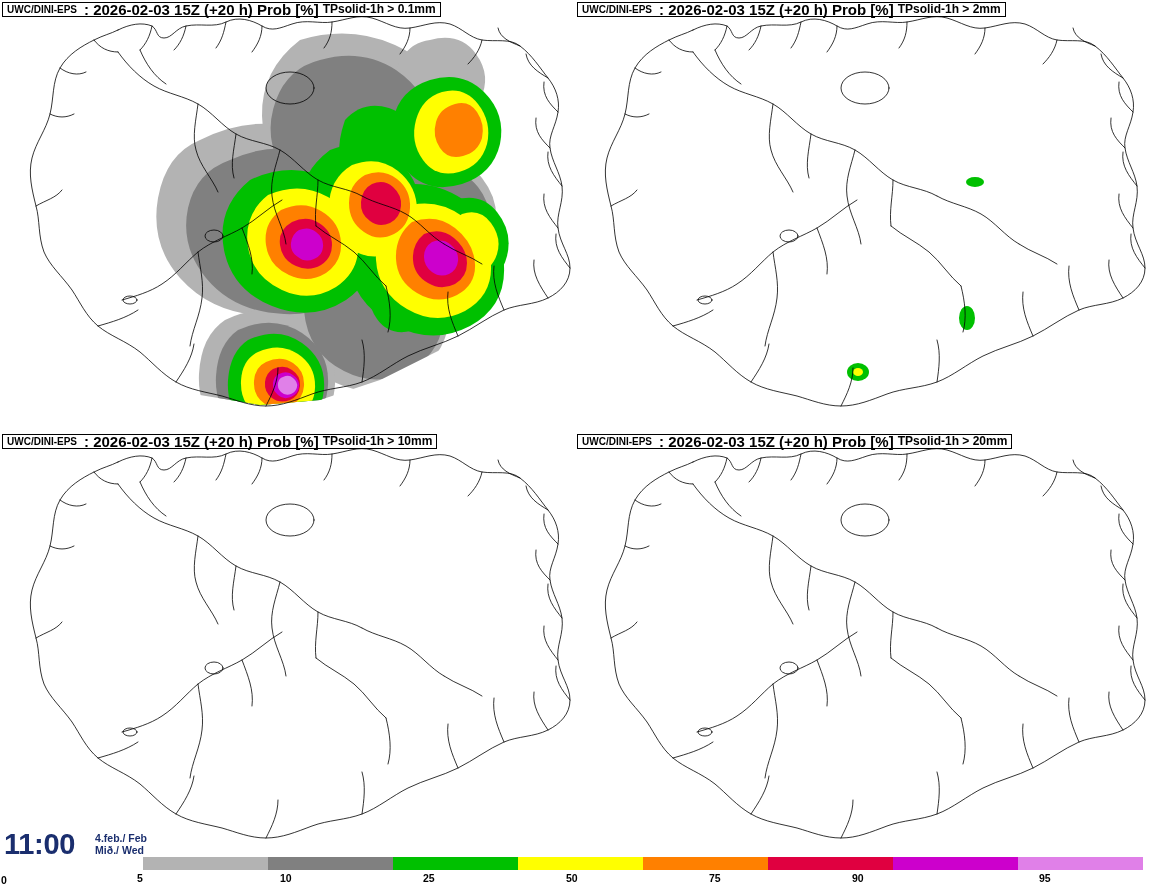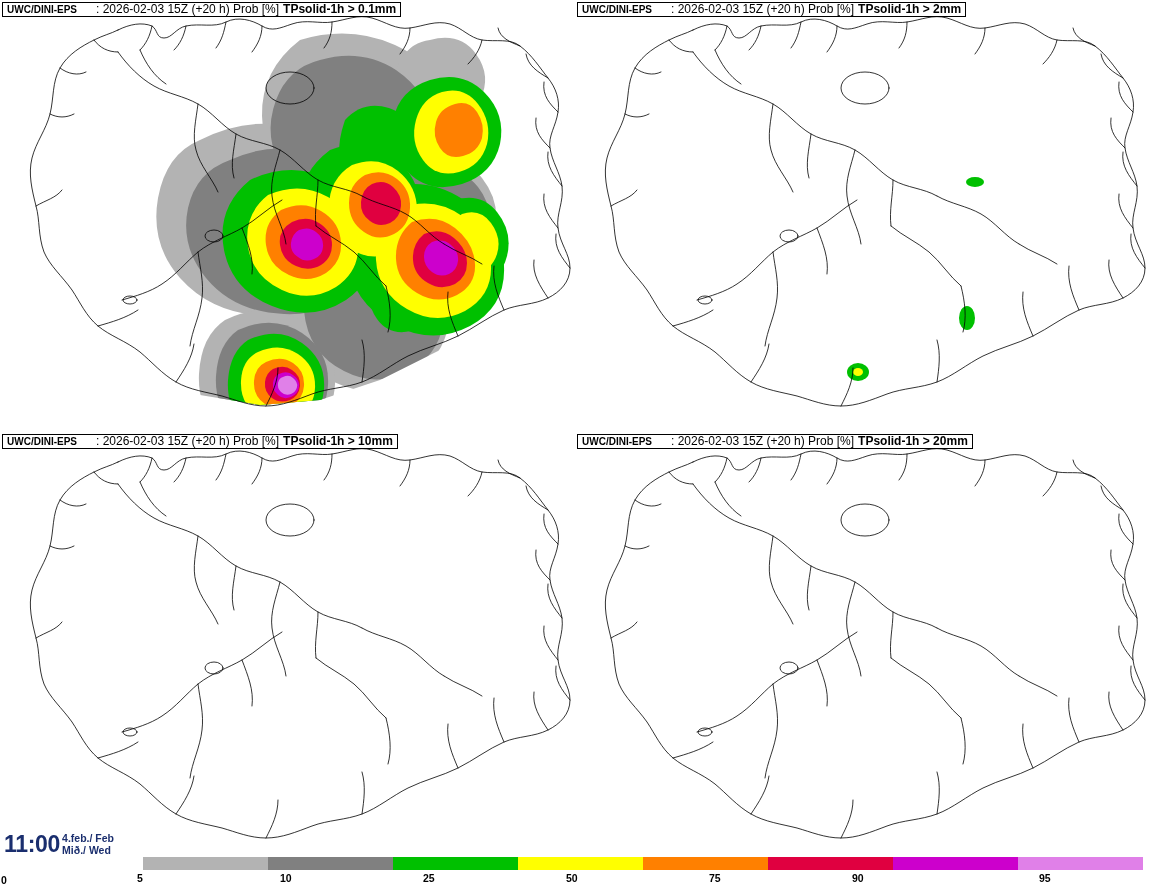--- a/index.html
+++ b/index.html
@@ -45,24 +45,24 @@
     height: 15px;
     display: flex;
     align-items: center;
   }
   .title .model {
     font-size: 10px;
     font-weight: bold;
     color: #000;
   }
   .title .run {
-    font-size: 12px;
-    font-weight: normal;
+    font-size: 15px;
+    font-weight: bold;
     color: #000;
-    margin-left: 19px;
+    margin-left: 7px;
   }
   .title .param {
     font-size: 12px;
     font-weight: bold;
     color: #000;
     margin-left: 4px;
   }
 
   
   .mapwrap {
@@ -78,27 +78,27 @@
     left: 0px;
     top: 824px;
     width: 140px;
     height: 40px;
     display: flex;
     align-items: center;
     padding-left: 4px;
     z-index: 60;
   }
   .timebox .clock {
-    font-size: 23px;
+    font-size: 29px;
     font-weight: bold;
     color: #1a2e6e;
     letter-spacing: -0.3px;
   }
   .timebox .dates {
-    margin-left: 2px;
+    margin-left: 20px;
     line-height: 12px;
   }
   .timebox .dates div {
     font-size: 10.5px;
     font-weight: bold;
     color: #1a2e6e;
     white-space: nowrap;
   }
 
   

